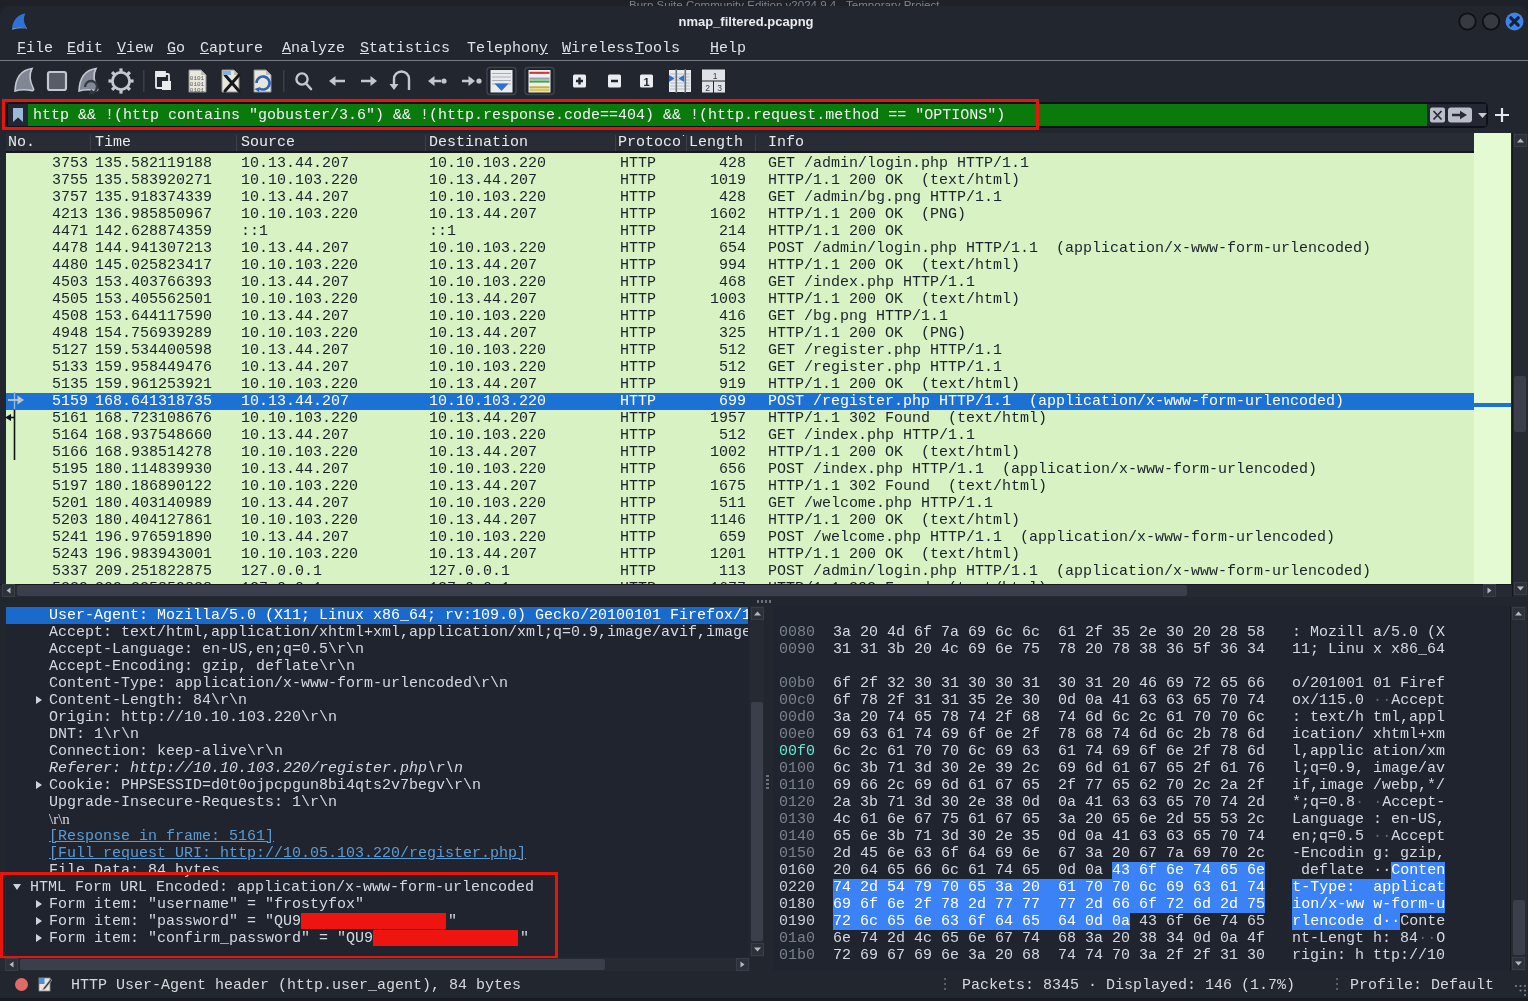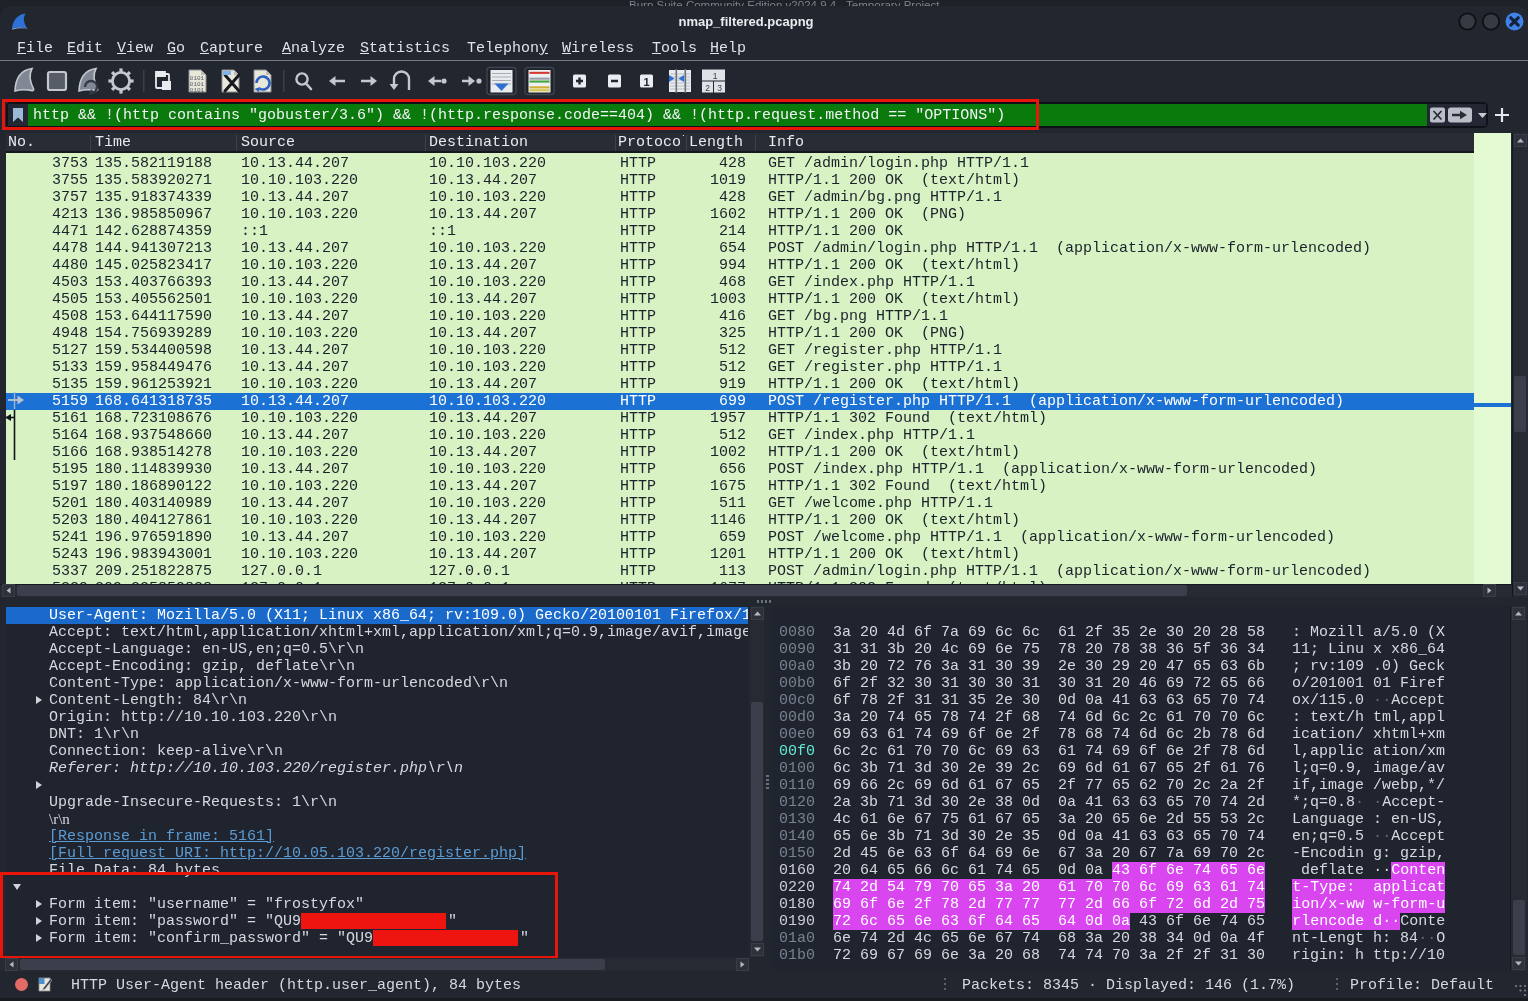--- a/index.html
+++ b/index.html
@@ -2,21 +2,21 @@
 <html><head><meta charset="utf-8"><title>capture</title>
 <style>
 *{margin:0;padding:0;box-sizing:border-box}
 html,body{width:1528px;height:1001px;overflow:hidden;background:#1e2127;font-family:"Liberation Mono",monospace}
 .a{position:absolute}
 .mono{font:15px/17px "Liberation Mono",monospace;white-space:pre}
 pre{font:15px/17px "Liberation Mono",monospace;margin:0}
 .tr{width:0;height:0;border-left:6px solid #cfd3da;border-top:4.5px solid transparent;border-bottom:4.5px solid transparent}
 .td{width:0;height:0;border-top:6px solid #cfd3da;border-left:4.5px solid transparent;border-right:4.5px solid transparent}
 .sel{color:#fff}
-.hl{background:#d946ef;color:#fff}
+.hl{background:#3b82f6;color:#fff}
 .d{color:#626878}
 </style></head><body>
 <div class="a" style="left:0;top:0;width:1528px;height:6px;overflow:hidden;background:#1e2127">
     <div class="a" style="left:629px;top:-1px;width:500px;font:11.5px 'Liberation Sans',sans-serif;color:#7d828a;white-space:nowrap">Burp Suite Community Edition v2024.9.4 - Temporary Project</div>
   </div>
 <div class="a" style="left:0;top:6px;width:1528px;height:995px;background:#22262e;border-radius:10px 10px 0 0;overflow:hidden">
 
 <svg class="a" style="left:10px;top:6px" width="20" height="20" viewBox="0 0 20 20">
 <path d="M2 17 C2.5 8 8 2.5 15.5 1.5 C13 6 13.5 10 16.5 15.2 C16.8 15.8 16.5 16.3 15.8 16.2 C10 15 5 15.5 2 17 Z" fill="#2e72d8"></path>
 <path d="M2 17 C6 15.3 10.5 15 15.8 16.2 C16.3 16.3 16.6 16 16.5 15.4 L17.2 16.8 C14 16.1 6 16 2.6 17.8 Z" fill="#9db9e8"></path>
@@ -31,21 +31,21 @@
 <div class="a" style="left:0;top:34px;height:18px;font:15px/18px 'Liberation Mono',monospace;color:#dfe2e7">
 <span class="a" style="left:17px;white-space:nowrap"><span style="text-decoration:underline">F</span>ile</span>
 <span class="a" style="left:67px;white-space:nowrap"><span style="text-decoration:underline">E</span>dit</span>
 <span class="a" style="left:117px;white-space:nowrap"><span style="text-decoration:underline">V</span>iew</span>
 <span class="a" style="left:167px;white-space:nowrap"><span style="text-decoration:underline">G</span>o</span>
 <span class="a" style="left:200px;white-space:nowrap"><span style="text-decoration:underline">C</span>apture</span>
 <span class="a" style="left:282px;white-space:nowrap"><span style="text-decoration:underline">A</span>nalyze</span>
 <span class="a" style="left:360px;white-space:nowrap"><span style="text-decoration:underline">S</span>tatistics</span>
 <span class="a" style="left:467px;white-space:nowrap">Telephon<span style="text-decoration:underline">y</span></span>
 <span class="a" style="left:562px;white-space:nowrap"><span style="text-decoration:underline">W</span>ireless</span>
-<span class="a" style="left:652px;white-space:nowrap"><span style="text-decoration:underline">T</span>ools</span>
+<span class="a" style="left:635px;white-space:nowrap"><span style="text-decoration:underline">T</span>ools</span>
 <span class="a" style="left:710px;white-space:nowrap"><span style="text-decoration:underline">H</span>elp</span>
 </div>
 <div class="a" style="left:0;top:54px;width:1528px;height:1px;background:#757983"></div>
 <svg class="a" style="left:0;top:56px" width="740" height="38" viewBox="0 0 740 38">
       <path d="M15 29 C15.5 15 21.5 8 32 6.5 C28.5 13 29.5 19 33.5 26.8 C34 27.9 33.5 28.8 32.3 28.6 C25.5 27.2 19.5 27.6 15 29 Z" fill="#818794" stroke="#c2c7d0" stroke-width="1.6"></path>
       <rect x="48" y="10" width="18" height="18" rx="2" fill="#575c66" stroke="#c2c7d0" stroke-width="2.2"></rect>
       <path d="M79 29 C79.5 15 85.5 8 96 6.5 C92.5 13 93.5 19 97.5 26.8 C98 27.9 97.5 28.8 96.3 28.6 C89.5 27.2 83.5 27.6 79 29 Z" fill="#818794" stroke="#c2c7d0" stroke-width="1.6"></path>
       <path d="M85 25 a6 6 0 1 1 6 6" fill="none" stroke="#343944" stroke-width="2.4"></path>
       <path d="M91 27 l4 4 -6 2 z" fill="#343944"></path>
       <circle cx="121" cy="19" r="8.6" fill="none" stroke="#c2c7d0" stroke-width="2.8"></circle>
@@ -385,25 +385,27 @@
 <div class="a" style="left:43px;top:0.5px;white-space:pre;color:#fff;">User-Agent: Mozilla/5.0 (X11; Linux x86_64; rv:109.0) Gecko/20100101 Firefox/115.0\r\n</div>
       <div class="a" style="left:43px;top:17.5px;white-space:pre;">Accept: text/html,application/xhtml+xml,application/xml;q=0.9,image/avif,image/webp,*/*;q=0.8\r\n</div>
       <div class="a" style="left:43px;top:34.5px;white-space:pre;">Accept-Language: en-US,en;q=0.5\r\n</div>
       <div class="a" style="left:43px;top:51.5px;white-space:pre;">Accept-Encoding: gzip, deflate\r\n</div>
       <div class="a" style="left:43px;top:68.5px;white-space:pre;">Content-Type: application/x-www-form-urlencoded\r\n</div>
       <div class="a" style="left:43px;top:85.5px;white-space:pre;">Content-Length: 84\r\n</div>
       <div class="a" style="left:43px;top:102.5px;white-space:pre;">Origin: http://10.10.103.220\r\n</div>
       <div class="a" style="left:43px;top:119.5px;white-space:pre;">DNT: 1\r\n</div>
       <div class="a" style="left:43px;top:136.5px;white-space:pre;">Connection: keep-alive\r\n</div>
       <div class="a" style="left:43px;top:153.5px;white-space:pre;font-style:italic;">Referer: http://10.10.103.220/register.php\r\n</div>
+      <div class="a" style="left:43px;top:170.5px;white-space:pre;">Cookie: PHPSESSID=d0t0ojpcpgun8bi4qts2v7begv\r\n</div>
       <div class="a" style="left:43px;top:187.5px;white-space:pre;">Upgrade-Insecure-Requests: 1\r\n</div>
       <div class="a" style="left:43px;top:204.5px;white-space:pre;font-family:Liberation Serif, serif;">\r\n</div>
       <div class="a" style="left:43px;top:221.5px;white-space:pre;color:#5b9bd3;text-decoration:underline;">[Response in frame: 5161]</div>
       <div class="a" style="left:43px;top:238.5px;white-space:pre;color:#5b9bd3;text-decoration:underline;">[Full request URI: http://10.05.103.220/register.php]</div>
       <div class="a" style="left:43px;top:255.5px;white-space:pre;">File Data: 84 bytes</div>
+      <div class="a" style="left:24px;top:272.5px;white-space:pre;">HTML Form URL Encoded: application/x-www-form-urlencoded</div>
       <div class="a" style="left:43px;top:289.5px;white-space:pre;">Form item: "username" = "frostyfox"</div>
       <div class="a" style="left:43px;top:306.5px;white-space:pre;">Form item: "password" = "QU9</div>
       <div class="a" style="left:43px;top:323.5px;white-space:pre;">Form item: "confirm_password" = "QU9</div>
 <div class="a" style="left:442px;top:306.5px;white-space:pre">"</div>
 <div class="a" style="left:514px;top:323.5px;white-space:pre">"</div>
 <div class="a tr" style="left:30px;top:89.5px"></div>
 <div class="a tr" style="left:30px;top:174.5px"></div>
 <div class="a tr" style="left:30px;top:293.5px"></div>
 <div class="a tr" style="left:30px;top:310.5px"></div>
 <div class="a tr" style="left:30px;top:327.5px"></div>
@@ -429,21 +431,20 @@
     </svg>
 <svg class="a" style="left:736px;top:952px" width="13" height="13" viewBox="0 0 13 13">
       <rect x="0.5" y="0.5" width="12" height="12" fill="#2d313a" stroke="#383d47"></rect>
       <path d="M4.5 3.5 L8.5 6.5 L4.5 9.5 z" fill="#b3b9c3"></path>
     </svg>
 <div class="a" style="left:20px;top:953px;width:585px;height:11px;background:#3a3f4b;border-radius:2px"></div>
 <div class="a" style="left:766px;top:769px;width:3px;height:14px;background:repeating-linear-gradient(180deg,#6a707c 0 2px,transparent 2px 4px)"></div>
 <div class="a" style="left:773px;top:600px;width:737px;height:365px;background:#20242e;overflow:hidden;color:#d4d8e0;font:15px/17px 'Liberation Mono',monospace">
       <div class="a" style="left:6px;top:17.5px;white-space:pre"><span style="color:#79818f">0080</span>  3a 20 4d 6f 7a 69 6c 6c  61 2f 35 2e 30 20 28 58   : Mozill a/5.0 (X</div>
       <div class="a" style="left:6px;top:34.5px;white-space:pre"><span style="color:#79818f">0090</span>  31 31 3b 20 4c 69 6e 75  78 20 78 38 36 5f 36 34   11; Linu x x86_64</div>
-      <div class="a" style="left:6px;top:51.5px;white-space:pre"><span style="color:#79818f">00a0</span>  3b 20 72 76 3a 31 30 39  2e 30 29 20 47 65 63 6b   ; rv:109 .0) Geck</div>
       <div class="a" style="left:6px;top:68.5px;white-space:pre"><span style="color:#79818f">00b0</span>  6f 2f 32 30 31 30 30 31  30 31 20 46 69 72 65 66   o/201001 01 Firef</div>
       <div class="a" style="left:6px;top:85.5px;white-space:pre"><span style="color:#79818f">00c0</span>  6f 78 2f 31 31 35 2e 30  0d 0a 41 63 63 65 70 74   ox/115.0 <span class="d">·</span><span class="d">·</span>Accept</div>
       <div class="a" style="left:6px;top:102.5px;white-space:pre"><span style="color:#79818f">00d0</span>  3a 20 74 65 78 74 2f 68  74 6d 6c 2c 61 70 70 6c   : text/h tml,appl</div>
       <div class="a" style="left:6px;top:119.5px;white-space:pre"><span style="color:#79818f">00e0</span>  69 63 61 74 69 6f 6e 2f  78 68 74 6d 6c 2b 78 6d   ication/ xhtml+xm</div>
       <div class="a" style="left:6px;top:136.5px;white-space:pre"><span style="color:#5eead4">00f0</span>  6c 2c 61 70 70 6c 69 63  61 74 69 6f 6e 2f 78 6d   l,applic ation/xm</div>
       <div class="a" style="left:6px;top:153.5px;white-space:pre"><span style="color:#79818f">0100</span>  6c 3b 71 3d 30 2e 39 2c  69 6d 61 67 65 2f 61 76   l;q=0.9, image/av</div>
       <div class="a" style="left:6px;top:170.5px;white-space:pre"><span style="color:#79818f">0110</span>  69 66 2c 69 6d 61 67 65  2f 77 65 62 70 2c 2a 2f   if,image /webp,*/</div>
       <div class="a" style="left:6px;top:187.5px;white-space:pre"><span style="color:#79818f">0120</span>  2a 3b 71 3d 30 2e 38 0d  0a 41 63 63 65 70 74 2d   *;q=0.8<span class="d">·</span> <span class="d">·</span>Accept-</div>
       <div class="a" style="left:6px;top:204.5px;white-space:pre"><span style="color:#79818f">0130</span>  4c 61 6e 67 75 61 67 65  3a 20 65 6e 2d 55 53 2c   Language : en-US,</div>
       <div class="a" style="left:6px;top:221.5px;white-space:pre"><span style="color:#79818f">0140</span>  65 6e 3b 71 3d 30 2e 35  0d 0a 41 63 63 65 70 74   en;q=0.5 <span class="d">·</span><span class="d">·</span>Accept</div>

